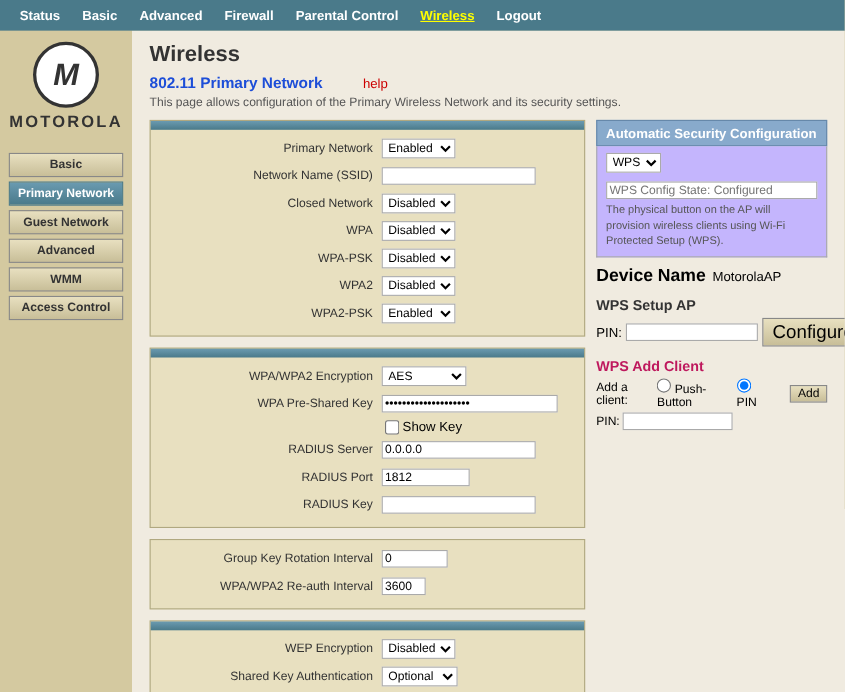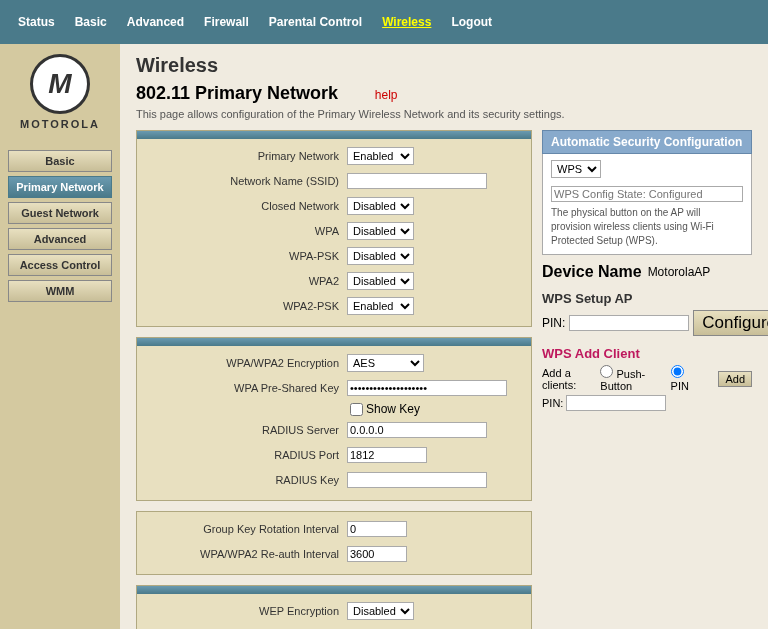--- a/index.html
+++ b/index.html
@@ -3,21 +3,21 @@
   <meta charset="utf-8">
   <style>
     * { margin: 0; padding: 0; box-sizing: border-box; }
     body { font-family: Arial, sans-serif; font-size: 12px; background: #d4c9a0; width: 768px; min-height: 629px; }
 
     
     .top-nav {
       background: #4a7a8a;
       display: flex;
       align-items: center;
-      height: 44px;
+      height: 28px;
       padding: 0 8px;
     }
     .top-nav a {
       color: #fff;
       text-decoration: none;
       padding: 4px 10px;
       font-size: 12px;
       font-weight: bold;
     }
     .top-nav a.active {
@@ -55,21 +55,21 @@
       justify-content: center;
       margin-bottom: 4px;
     }
     .motorola-m {
       font-size: 28px;
       font-weight: bold;
       color: #333;
       font-style: italic;
     }
     .motorola-text {
-      font-size: 11px;
+      font-size: 15px;
       font-weight: bold;
       letter-spacing: 2px;
       color: #333;
     }
     .sidebar-btn {
       display: block;
       width: 100%;
       margin-bottom: 4px;
       padding: 4px 0;
       text-align: center;
@@ -97,23 +97,23 @@
     }
 
     .page-title {
       font-size: 20px;
       font-weight: bold;
       color: #333;
       margin-bottom: 6px;
     }
 
     .section-title-link {
-      font-size: 18px;
-      font-weight: bold;
-      color: #000000;
+      font-size: 14px;
+      font-weight: bold;
+      color: #1d4ed8;
       display: inline;
     }
     .help-link {
       color: #cc0000;
       font-size: 12px;
       margin-left: 20px;
       text-decoration: none;
     }
     .subtitle-text {
       font-size: 11px;
@@ -182,21 +182,21 @@
     }
     .auto-security-header {
       background: #88aacc;
       color: #fff;
       font-size: 12px;
       font-weight: bold;
       padding: 4px 8px;
       border: 1px solid #6688aa;
     }
     .auto-security-content {
-      background: #ffffff;
+      background: #c4b5fd;
       border: 1px solid #aaa;
       border-top: none;
       padding: 6px 8px;
     }
     .wps-config-state {
       width: 100%;
       font-size: 11px;
       color: #888;
       border: 1px solid #aaa;
       padding: 2px;
@@ -330,22 +330,22 @@
     <div class="sidebar-logo">
       <div class="motorola-circle">
         <span class="motorola-m">M</span>
       </div>
       <span class="motorola-text">MOTOROLA</span>
     </div>
     <a href="#" class="sidebar-btn">Basic</a>
     <a href="#" class="sidebar-btn active">Primary Network</a>
     <a href="#" class="sidebar-btn">Guest Network</a>
     <a href="#" class="sidebar-btn">Advanced</a>
+    <a href="#" class="sidebar-btn">WMM</a>
     <a href="#" class="sidebar-btn">Access Control</a>
-    <a href="#" class="sidebar-btn">WMM</a>
   </aside>
 
   <main class="content">
     <div class="page-title">Wireless</div>
     <div style="margin-bottom:4px;">
       <span class="section-title-link">802.11 Primary Network</span>
       &nbsp;&nbsp;&nbsp;
       <a href="#" class="help-link">help</a>
     </div>
     <div class="subtitle-text">This page allows configuration of the Primary Wireless Network and its security settings.</div>
@@ -442,33 +442,40 @@
         </div>
 
         <div class="section-box">
           <div class="section-content" style="padding-top:6px;">
             <div class="form-row">
               <label class="form-label">Group Key Rotation Interval</label>
               <input type="text" class="form-control" style="width: 60px;" value="0">
             </div>
             <div class="form-row">
               <label class="form-label">WPA/WPA2 Re-auth Interval</label>
-              <input type="text" class="form-control" style="width: 60px;" value="3600">
+              <input type="text" class="form-control" style="width: 40px;" value="3600">
             </div>
           </div>
         </div>
 
         <div class="section-box">
           <div class="section-header"></div>
           <div class="section-content">
             <div class="form-row">
               <label class="form-label">WEP Encryption</label>
               <select class="form-control">
                 <option>Disabled</option>
                 <option>Enabled</option>
+              </select>
+            </div>
+            <div class="form-row">
+              <label class="form-label">Shared Key Authentication</label>
+              <select class="form-control">
+                <option>Optional</option>
+                <option>Required</option>
               </select>
             </div>
             <div class="form-row">
               
               
             </div>
 
           </div>
         </div>
 
@@ -493,21 +500,21 @@
 
         <div class="wps-setup-header">WPS Setup AP</div>
         <div class="wps-pin-row">
           <span class="wps-pin-label">PIN:</span>
           <input type="text" class="wps-pin-input" value="" style="">
           <button class="configure-btn">Configure</button>
         </div>
 
         <div class="wps-add-header">WPS Add Client</div>
         <div class="add-client-row">
-          <span>Add a clients:</span>
+          <span>Add a client:</span>
           <label class="radio-option">
             <input type="radio" name="wps-client" style="">
             <span>Push-Button</span>
           </label>
           <label class="radio-option">
             <input type="radio" name="wps-client" checked="" style="">
             <span>PIN</span>
           </label>
           <button class="add-btn">Add</button>
         </div>

